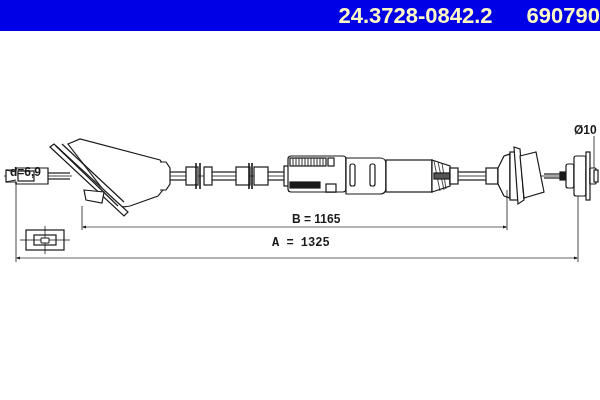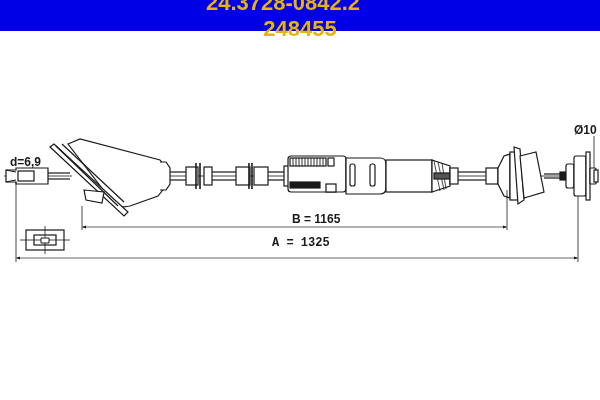--- a/index.html
+++ b/index.html
@@ -1,34 +1,33 @@
 <!DOCTYPE html>
 <html><head>
 <meta charset="utf-8">
 <style>
   html, body { margin: 0; padding: 0; background: #ffffff; }
   body { width: 600px; height: 400px; position: relative; overflow: hidden; font-family: "Liberation Sans", sans-serif; }
   .header {
     position: absolute; left: 0; top: 0; width: 600px; height: 31px;
-    background: #0000e6; color: #eab308;
-    display: flex; align-items: center; justify-content: center;
+    background: #0000e6; color: #fef9c3;
+    display: flex; align-items: center; justify-content: flex-end;
     font-family: "Liberation Sans", sans-serif; font-weight: bold; font-size: 22px;
     letter-spacing: 0px;
-    flex-direction: column;
   }
   .header .pn { margin-right: 34px; }
   .drawing { position: absolute; left: 0; top: 31px; width: 600px; height: 369px; }
   .lbl { position: absolute; font-family: "Liberation Sans", sans-serif; font-weight: bold; font-size: 12px; color: #1a1a1a; white-space: nowrap; text-align: center; }
 </style>
 </head>
 <body>
 
 <div class="header">
   <span class="pn">24.3728-0842.2</span>
-  <span>248455</span>
+  <span>690790</span>
 </div>
 
 <div class="drawing">
   <svg width="600" height="369" viewBox="0 31 600 369" xmlns="http://www.w3.org/2000/svg">
     <g fill="none" stroke="#1a1a1a" stroke-width="1.2">
 
       <line x1="4" y1="176" x2="596" y2="176" stroke-width="0.8"></line>
 
       <g>
         <path d="M6,170 L16,170 L16,168 L48,168 L48,184 L16,184 L16,182 L6,182 Z" fill="#fff"></path>
@@ -144,17 +143,17 @@
 
     <g stroke="#1a1a1a" stroke-width="1.2" fill="#fff">
       <rect x="26" y="230" width="38" height="20"></rect>
       <rect x="34" y="235" width="22" height="10"></rect>
       <line x1="20" y1="240" x2="70" y2="240" stroke-width="0.8"></line>
       <line x1="45" y1="226" x2="45" y2="254" stroke-width="0.8"></line>
       <path d="M41,238 h8 v5 h-8 Z" stroke-width="1"></path>
     </g>
   </svg>
 
-  <span class="lbl" style="left:10px; top:124px;">d=6,9</span>
+  <span class="lbl" style="left:10px; top:134px;">d=6,9</span>
   <span class="lbl" style="left:574px; top:92px;">Ø10</span>
   <span class="lbl" style="left:292px; top:181px;">B = 1165</span>
   <span class="lbl" style="left:272px; top:205px;font-family:Liberation Mono, monospace;">A = 1325</span>
 </div>
 
 </body></html>

